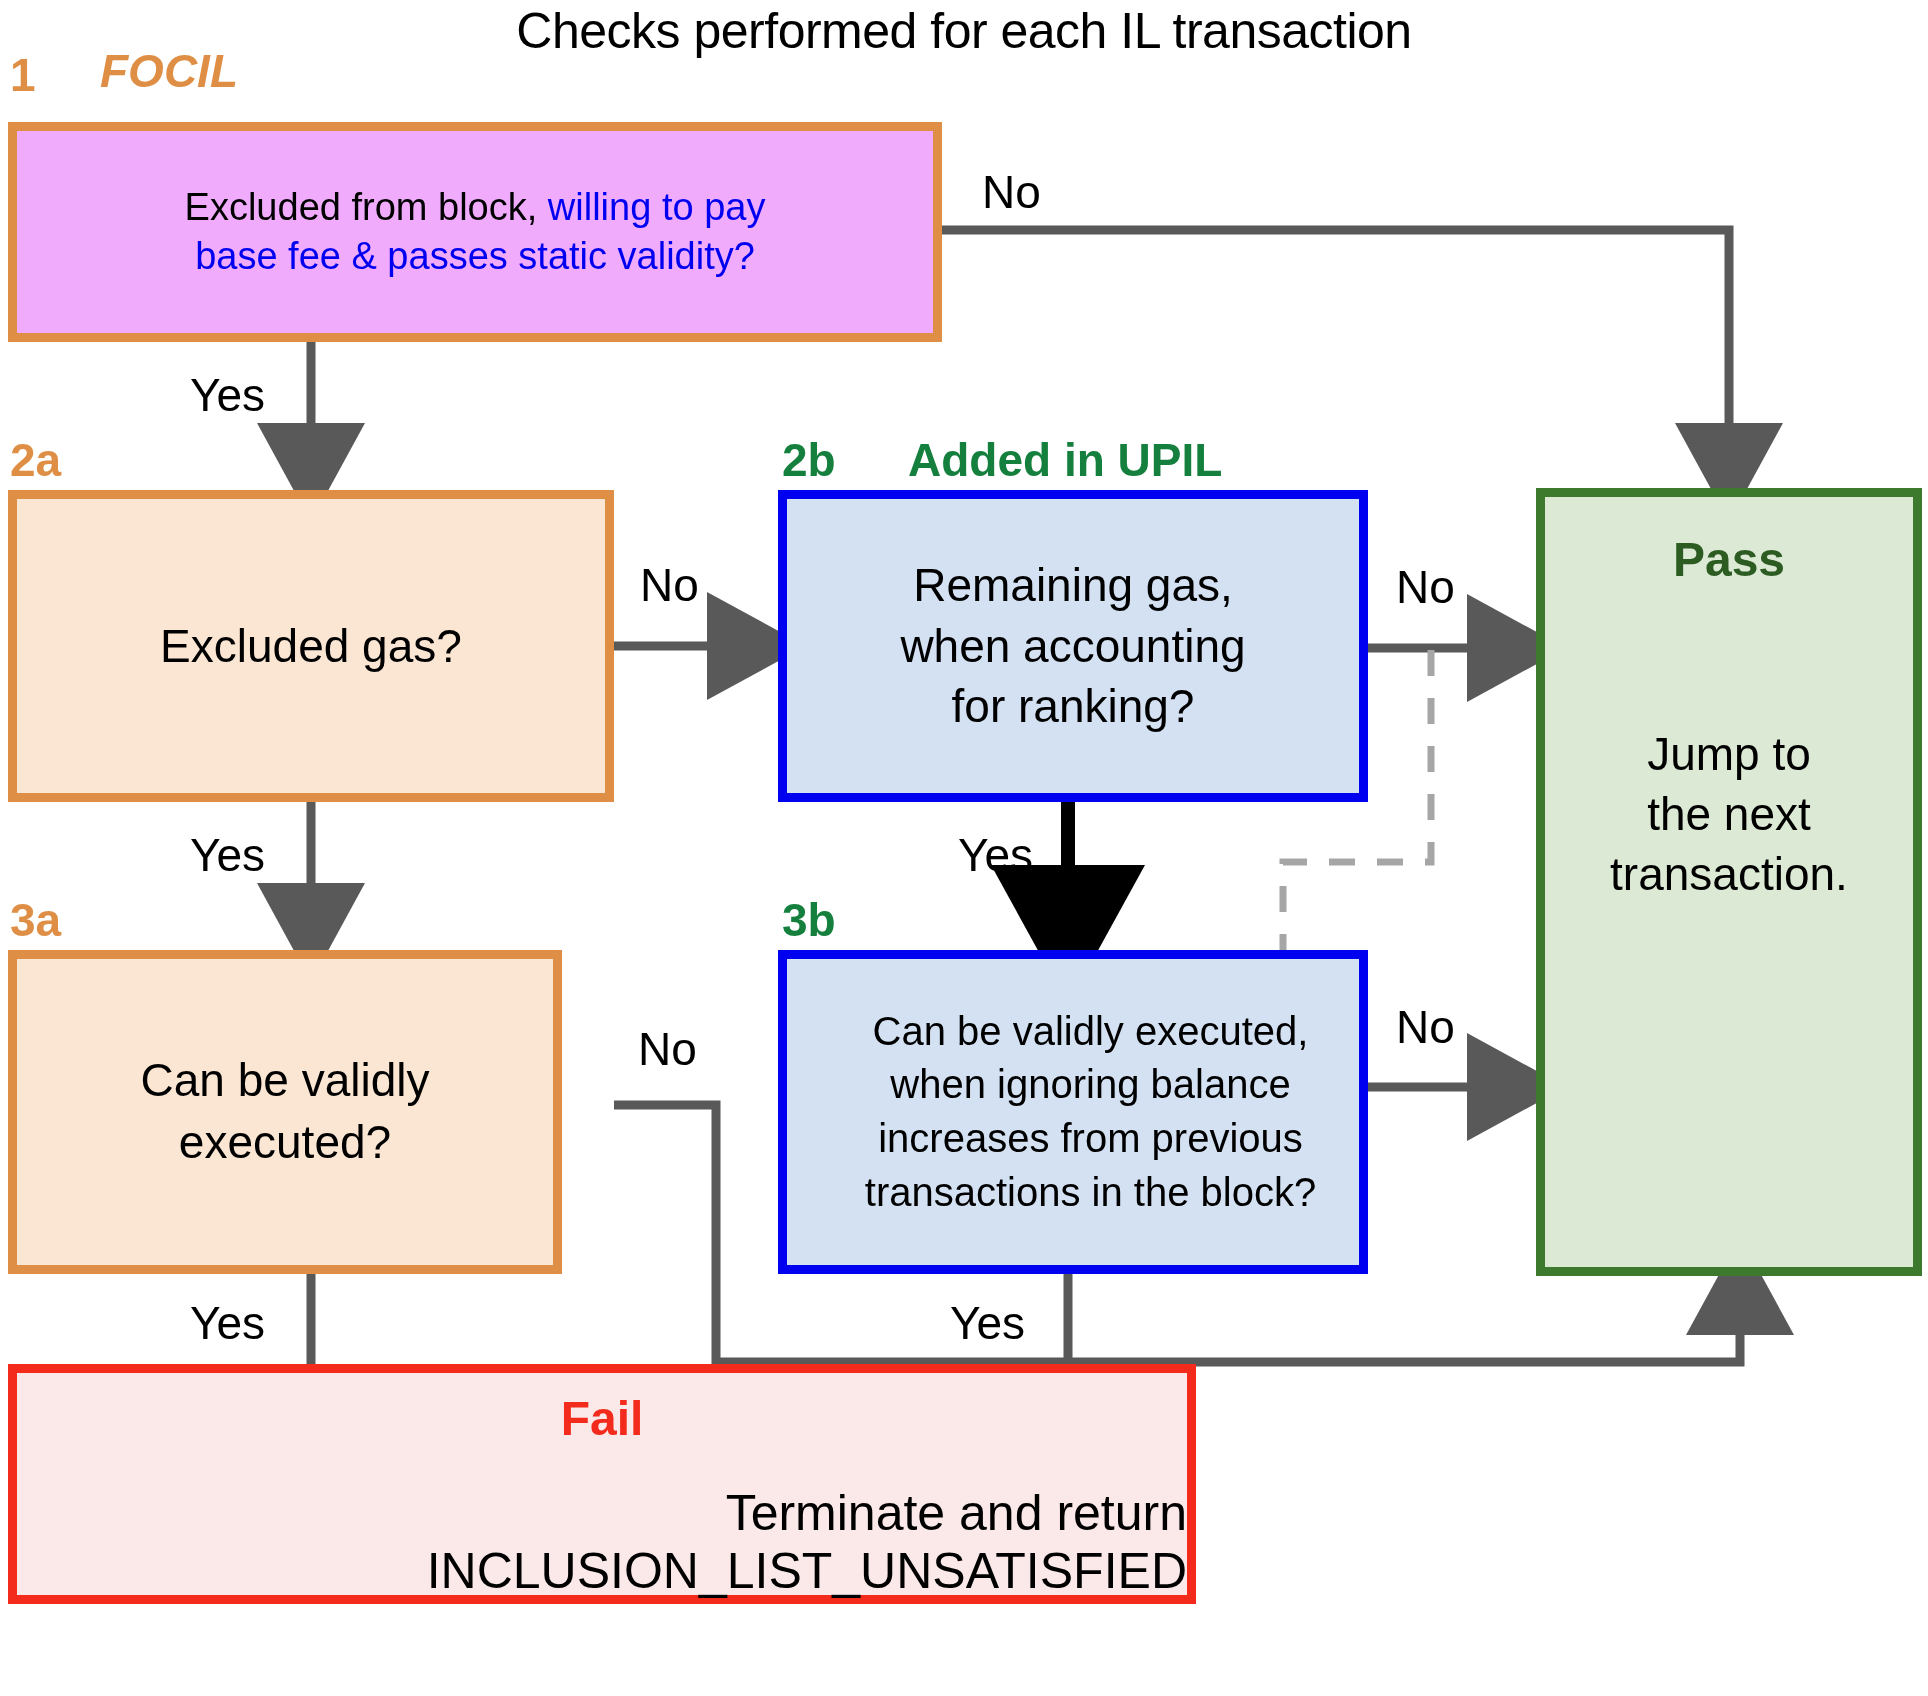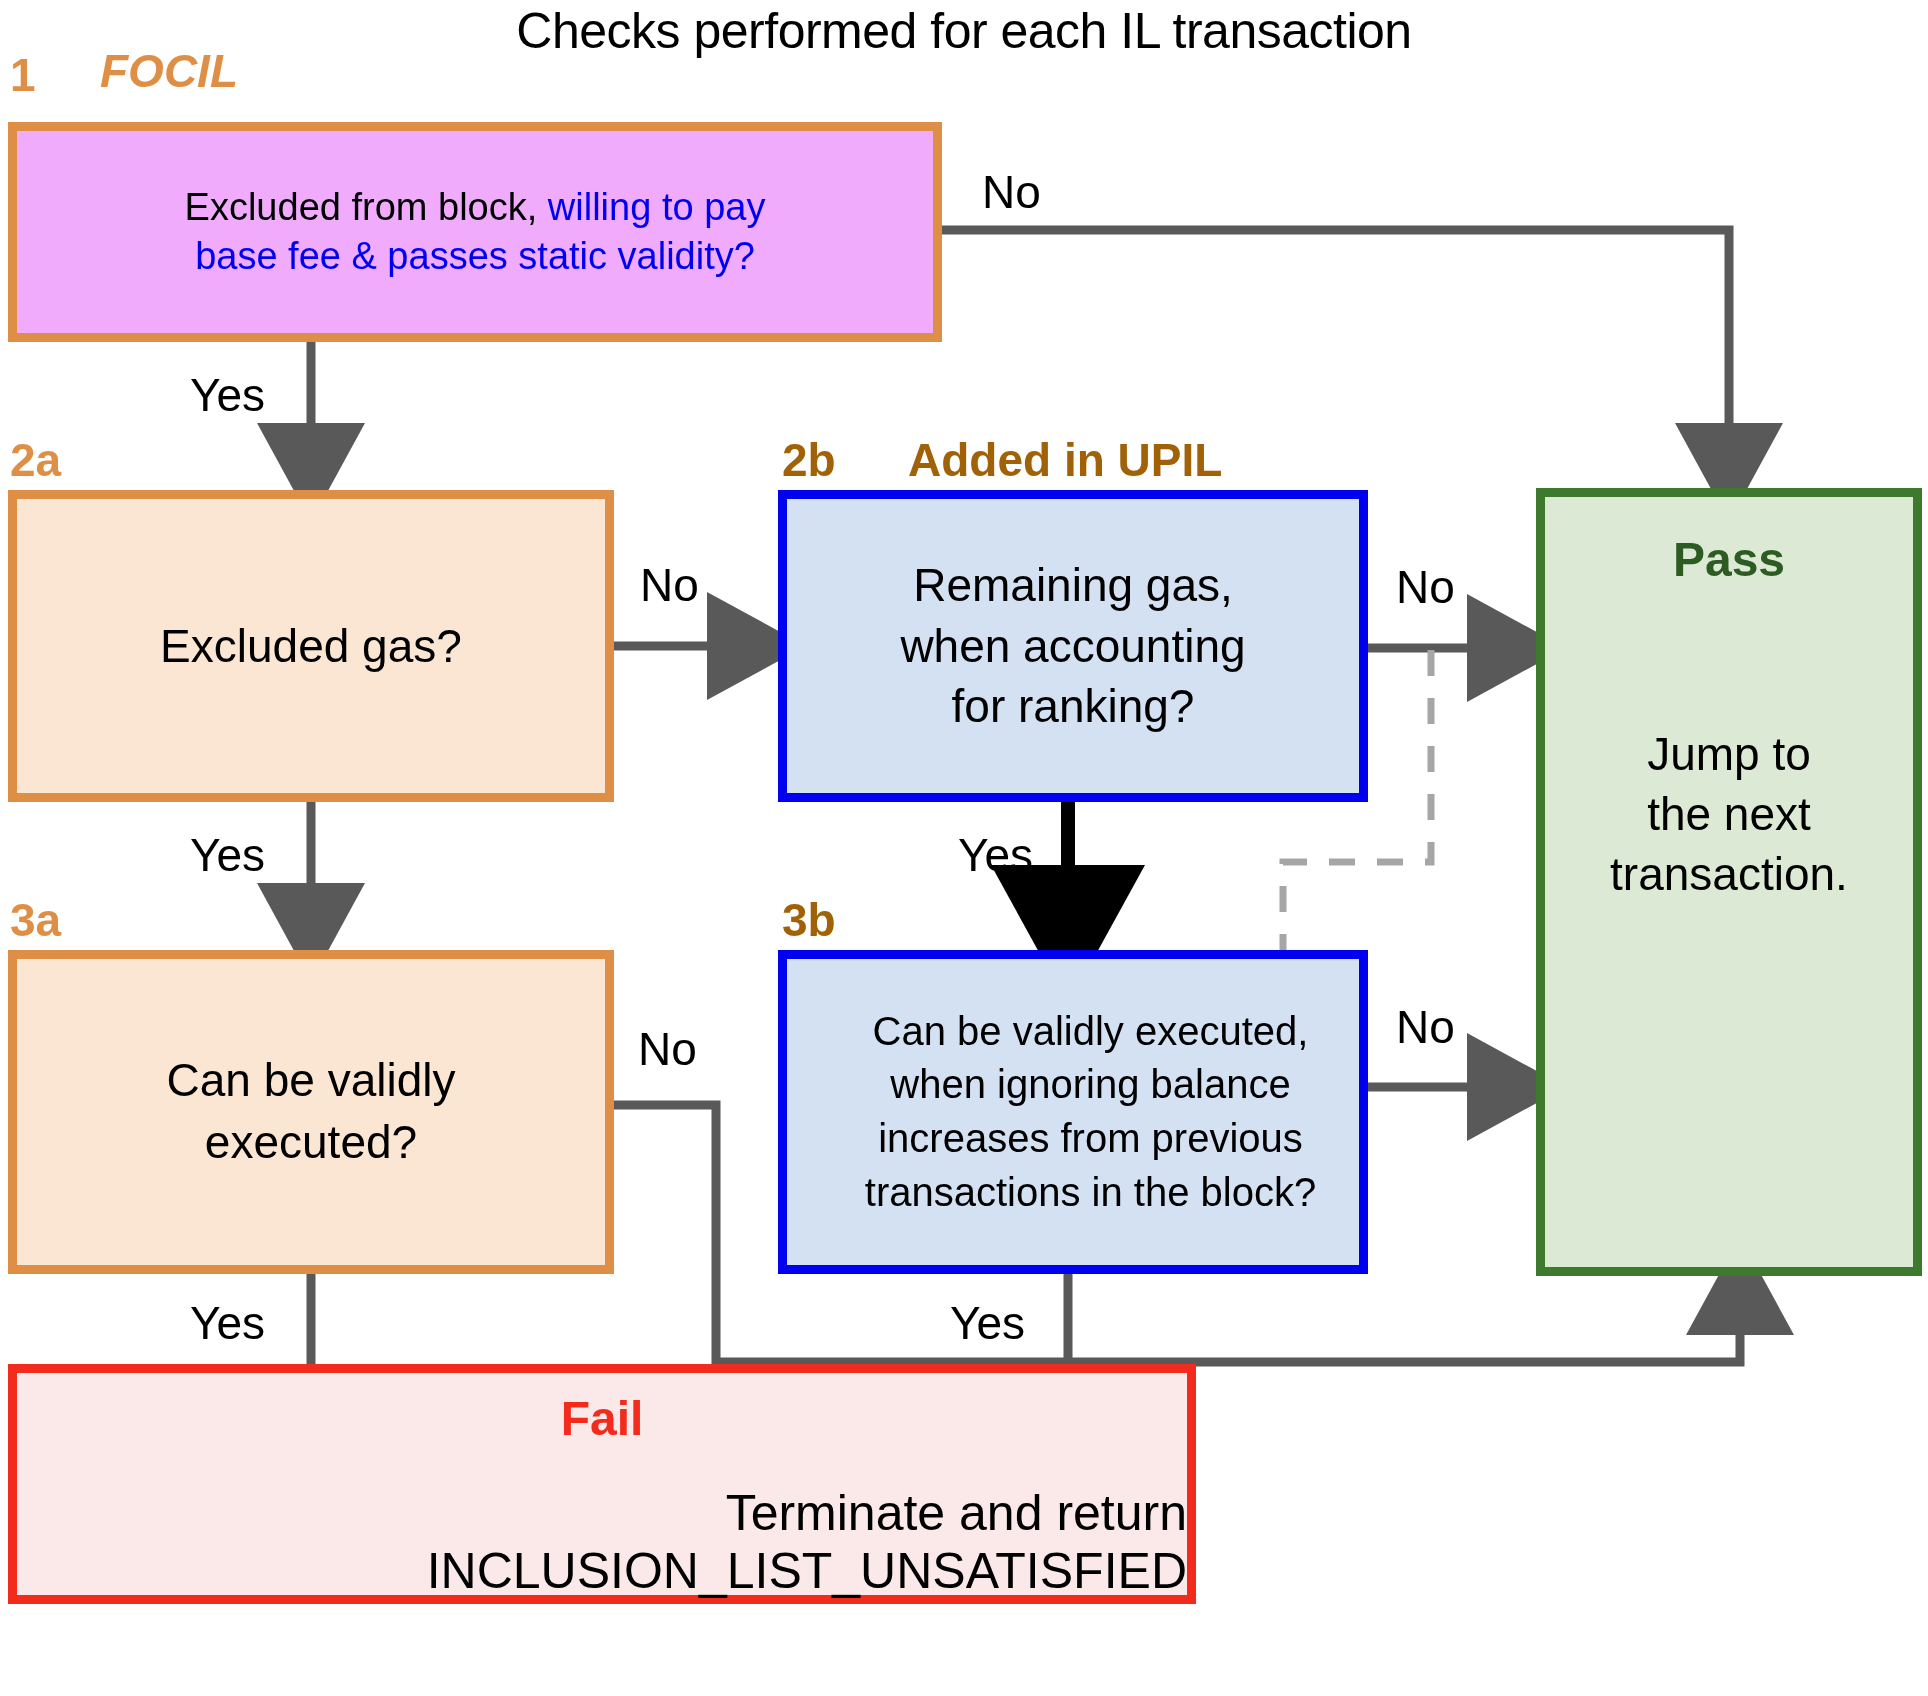--- a/index.html
+++ b/index.html
@@ -41,21 +41,21 @@
     text-align: center;
   }
   .tag {
     position: absolute;
     font-weight: bold;
     font-size: 46px;
     line-height: 1;
     white-space: nowrap;
   }
   .tag-orange { color: #df8f45; }
-  .tag-blue   { color: #a16207; }
+  .tag-blue   { color: #15803d; }
 
   
   #node1 {
     left: 8px; top: 122px; width: 934px; height: 220px;
     border: 9px solid #df8f45;
     background: #f0abfc;
     font-size: 38px;
     line-height: 1.28;
   }
   #node1 .ln { white-space: nowrap; }
@@ -73,21 +73,21 @@
   #node2b {
     left: 778px; top: 490px; width: 590px; height: 312px;
     border: 9px solid #0000f0;
     background: #d3e1f2;
     font-size: 46px;
     line-height: 1.32;
   }
 
   
   #node3a {
-    left: 8px; top: 950px; width: 606px; height: 324px;
+    left: 8px; top: 950px; width: 554px; height: 324px;
     border: 9px solid #df8f45;
     background: #fae6d2;
     font-size: 46px;
     line-height: 1.34;
   }
 
   
   #node3b {
     left: 778px; top: 950px; width: 590px; height: 324px;
     border: 9px solid #0000f0;

